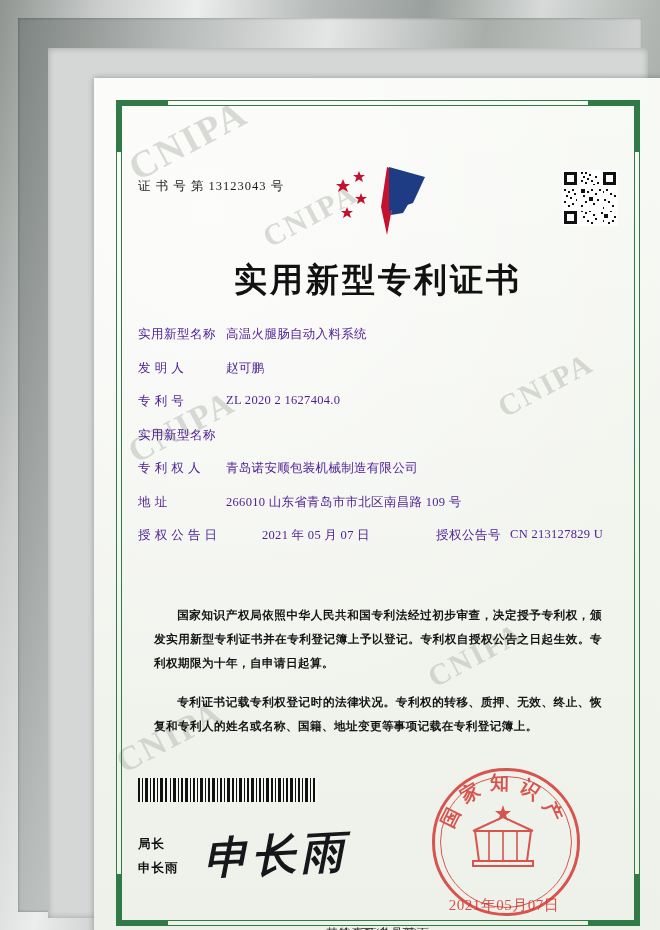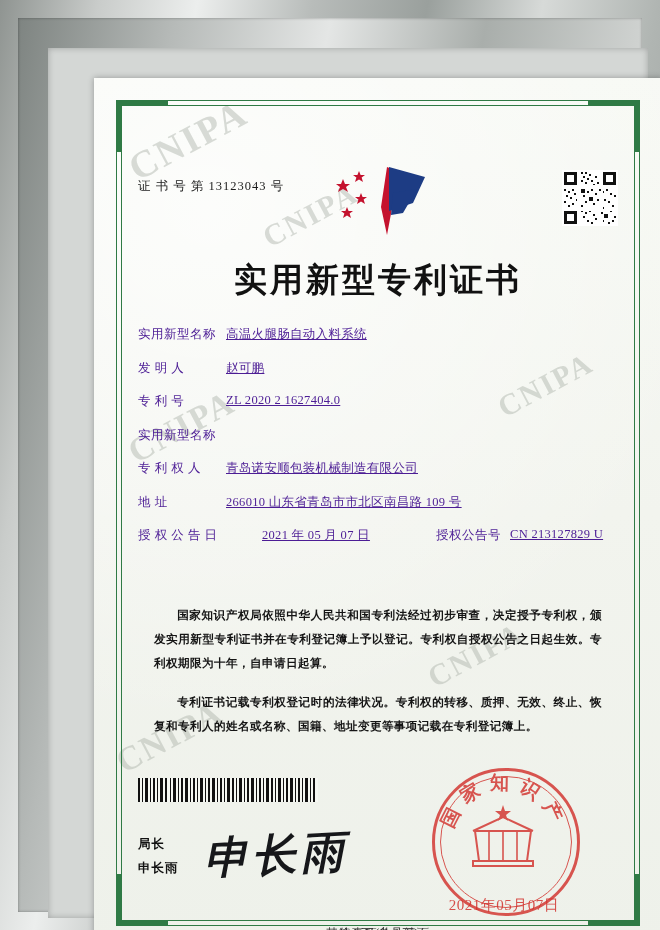--- a/index.html
+++ b/index.html
@@ -83,21 +83,21 @@
   .title{
     position:absolute;left:0;right:0;top:180px;text-align:center;
     font-size:33px;font-weight:bold;letter-spacing:3px;color:#111;
     font-family:"Liberation Serif", serif;
   }
   .fields{position:absolute;left:44px;top:248px;right:44px;}
   .row{
     display:flex;align-items:flex-start;margin-bottom:16.5px;font-size:12.5px;color:#4c1d95;
   }
   .lbl{width:88px;flex:none;letter-spacing:0.5px;}
-  .val{flex:1;letter-spacing:0.3px;text-decoration:underline;}
+  .val{flex:1;letter-spacing:0.3px;}
   .row2 .lbl2{width:74px;flex:none;letter-spacing:0.5px;margin-left:24px;}
   .inline-val{flex:none;width:150px;margin-left:36px;}
 
   .para{
     position:absolute;left:44px;right:44px;top:510px;
     font-size:11.6px;line-height:2.05;color:#151515;text-align:justify;
     letter-spacing:0.4px;
   }
   .para p{margin:16px;text-indent:2em;font-weight:bold;}
 

